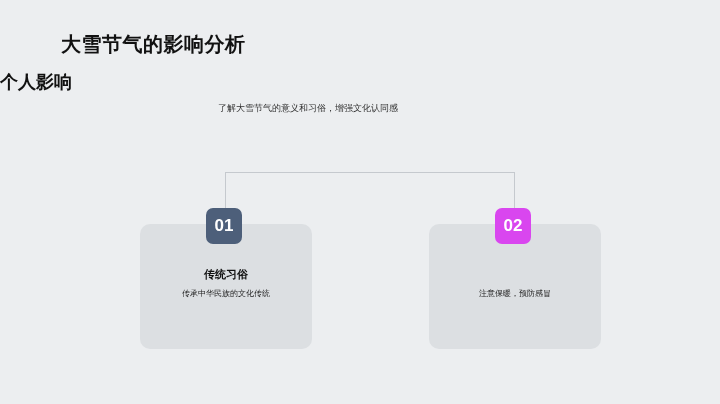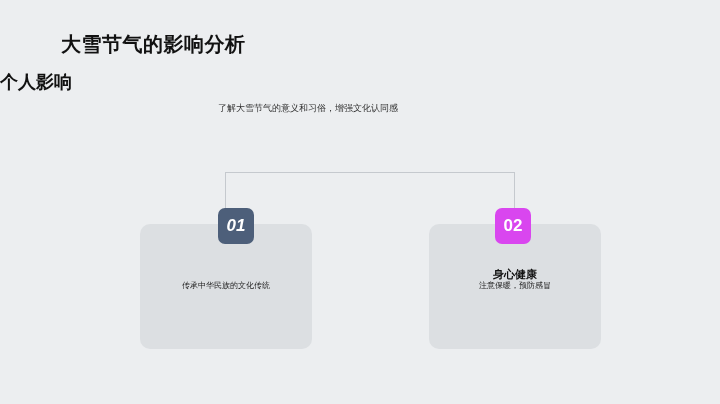--- a/index.html
+++ b/index.html
@@ -34,21 +34,21 @@
     }
     .card {
       position: absolute; top: 224px; width: 172px; height: 125px;
       background: #dcdfe2; border-radius: 10px;
     }
     .card-title {
       position: absolute; left: 0; width: 100%; top: 43px;
       text-align: center; font-size: 11px; font-weight: bold; color: #111;
     }
     .card-desc {
-      position: absolute; left: 0; width: 100%; top: 56px;
+      position: absolute; left: 0; width: 100%; top: 64px;
       text-align: center; font-size: 8px; color: #222;
     }
     .badge {
       position: absolute; top: 208px; width: 36px; height: 36px;
       border-radius: 7px; color: #fff; font-weight: bold; font-size: 17px;
       display: flex; align-items: center; justify-content: center;
       font-family: "Liberation Sans", "DejaVu Sans", sans-serif;
     }
   </style>
 </head>
@@ -57,21 +57,21 @@
 <div class="slide-title">大雪节气的影响分析</div>
 
 <div class="section-title">个人影响</div>
 <div class="section-desc">了解大雪节气的意义和习俗，增强文化认同感</div>
 
 <div class="connector-h"></div>
 <div class="connector-v" style="left:225px;"></div>
 <div class="connector-v" style="left:514px;"></div>
 
 <div class="card" style="left:140px;">
+  <div class="card-title">传统习俗</div>
   <div class="card-desc">传承中华民族的文化传统</div>
 </div>
-<div class="badge" style="left:218px; background:#4d5f7a;font-style:italic;">01</div>
+<div class="badge" style="left:206px; background:#4d5f7a;">01</div>
 
 <div class="card" style="left:429px;">
-  <div class="card-title">身心健康</div>
   <div class="card-desc">注意保暖，预防感冒</div>
 </div>
 <div class="badge" style="left:495px; background:#d946ef;">02</div>
 
 </body></html>

